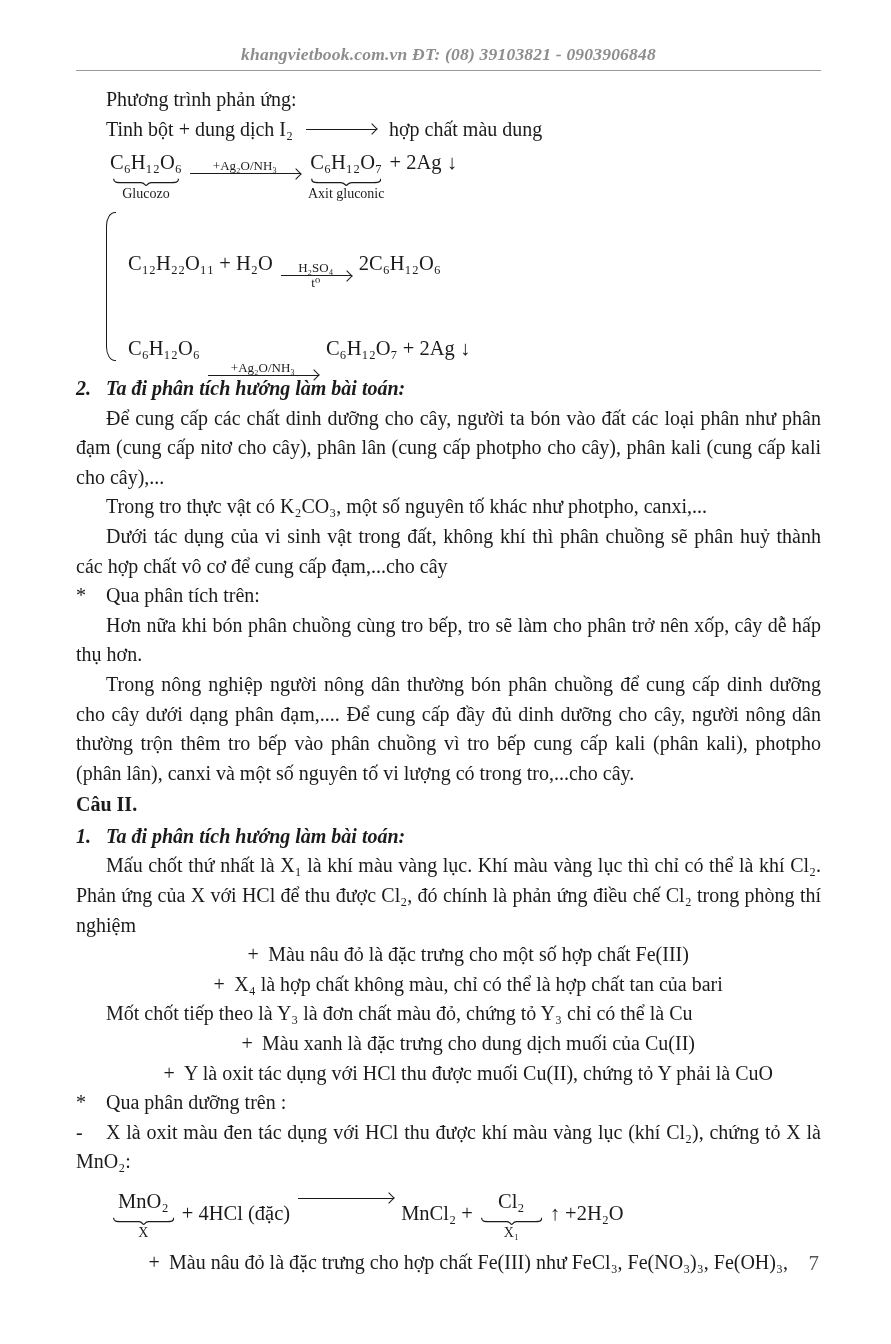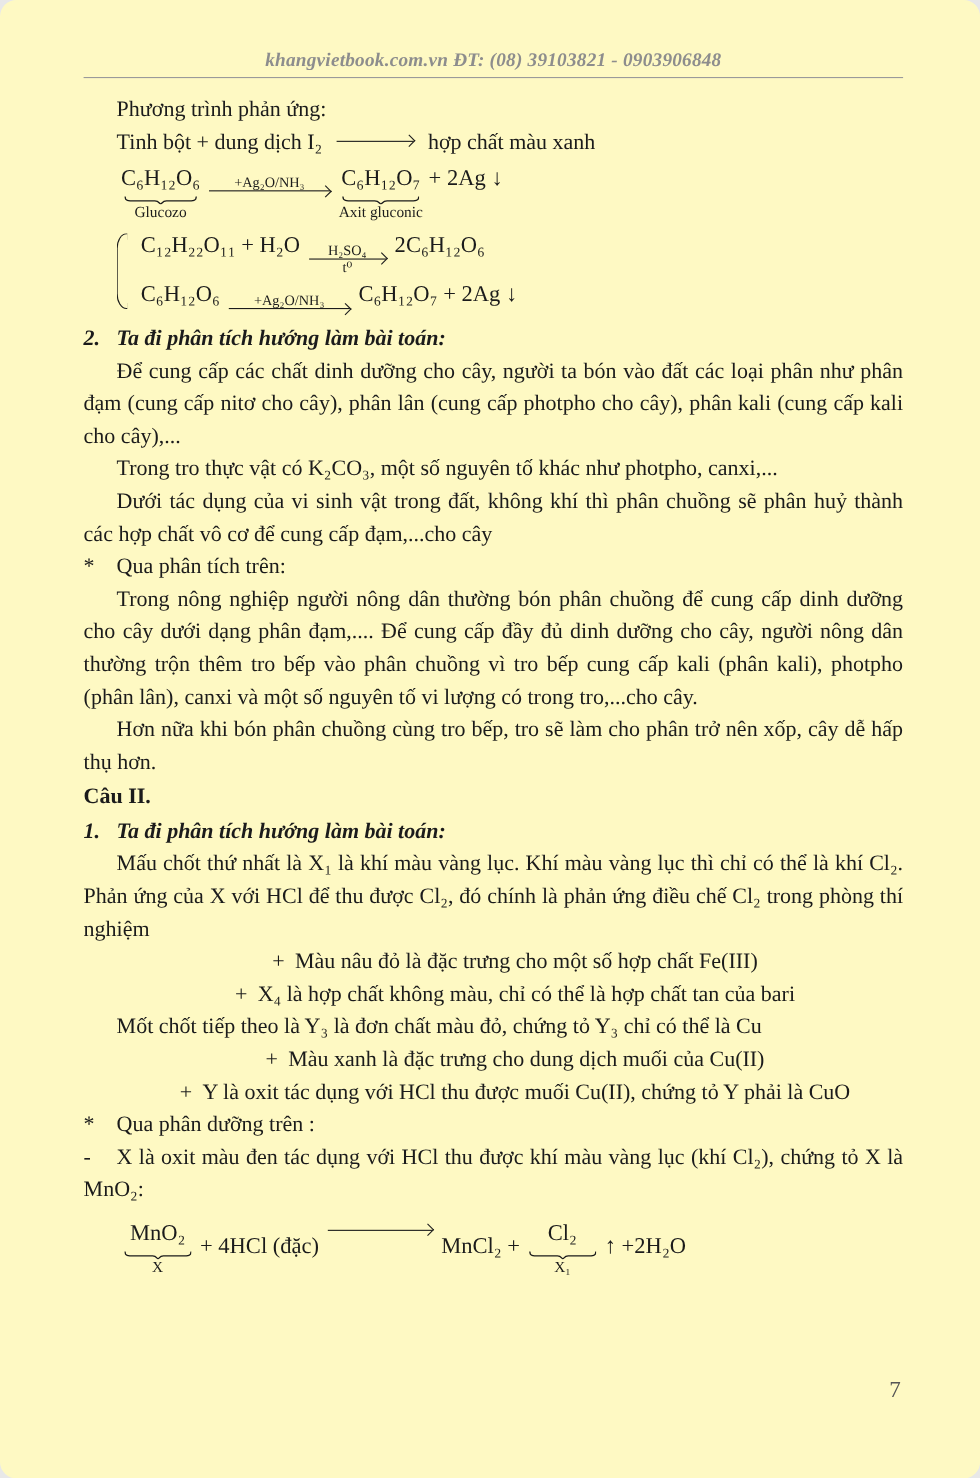--- a/index.html
+++ b/index.html
@@ -1,25 +1,24 @@
 <!DOCTYPE html>
 <html><head>
 <meta charset="utf-8">
 <style>
   html,body { margin:0; padding:0; background:#e8e8e8; }
   .page {
     position:relative;
     width:891px; height:1344px;
-    background:#fef9c3;
+    background:#ffffff;
     font-family:"Liberation Serif","DejaVu Serif",serif;
     color:#1b1b1b;
     box-sizing:border-box;
     padding:44px 70px 0 76px;
     overflow:hidden;
-    border-radius:15px;
   }
   .hdr {
     text-align:center;
     font-style:italic;
     font-weight:bold;
     font-size:17.5px;
     color:#8d8d8d;
     letter-spacing:0.2px;
   }
   .rule { border:none; border-top:1.6px solid #9a9a9a; margin:5px 0 14px 0; }
@@ -62,21 +61,21 @@
   
   .sys { display:flex; margin:8px 0 10px 30px; }
   .sys .brace {
     width:9px; align-self:stretch; margin:3px 0;
     border-left:1.8px solid #1b1b1b;
     border-top:1.8px solid #1b1b1b;
     border-bottom:1.8px solid #1b1b1b;
     border-radius:9px 0 0 9px / 14px 0 0 14px;
   }
   .sys .col { display:flex; flex-direction:column; gap:16px; padding-left:12px; }
-  .sys .eqline { display:flex; align-items:flex-start; font-size:20.5px; white-space:pre; }
+  .sys .eqline { display:flex; align-items:flex-end; font-size:20.5px; white-space:pre;margin-top:40px; }
   .sys .eqline .rxn { top:12px; }
 
   .pageno {
     position:absolute; right:72px; bottom:68px;
     font-size:21px; color:#555555;
   }
 </style>
 </head>
 <body>
 
@@ -87,21 +86,21 @@
 
   <div class="body-txt">
 
     <p class="para">Phương trình phản ứng:</p>
 
     <p class="para">
       <span>Tinh bột + dung dịch I₂</span>
       <span class="rxn w70">
           <span class="shaft"></span>
         </span>
-      <span>hợp chất màu xanh</span>
+      <span>hợp chất màu dung</span>
     </p>
 
     <div class="eqrow m1">
       <span class="ub">
         <span class="seg">C₆H₁₂O₆</span>
         <svg viewBox="0 0 100 12" preserveAspectRatio="none">
             <path d="M1,1 C1,7 5,7 15,7 L42,7 C48,7 48,11 50,11 C52,11 52,7 58,7 L85,7 C95,7 99,7 99,1" fill="none" stroke="#1b1b1b" stroke-width="1.2" vector-effect="non-scaling-stroke"></path>
           </svg>
         <span class="lbl">Glucozo</span>
       </span>
@@ -147,22 +146,22 @@
     </p>
 
     <p class="para">Để cung cấp các chất dinh dưỡng cho cây, người ta bón vào đất các loại phân như phân đạm (cung cấp nitơ cho cây), phân lân (cung cấp photpho cho cây), phân kali (cung cấp kali cho cây),...</p>
     <p class="para">Trong tro thực vật có K₂CO₃, một số nguyên tố khác như photpho, canxi,...</p>
     <p class="para">Dưới tác dụng của vi sinh vật trong đất, không khí thì phân chuồng sẽ phân huỷ thành các hợp chất vô cơ để cung cấp đạm,...cho cây</p>
 
     <p class="mline">
       <span class="mk">*</span><span>Qua phân tích trên:</span>
     </p>
 
+    <p class="para">Hơn nữa khi bón phân chuồng cùng tro bếp, tro sẽ làm cho phân trở nên xốp, cây dễ hấp thụ hơn.</p>
     <p class="para">Trong nông nghiệp người nông dân thường bón phân chuồng để cung cấp dinh dưỡng cho cây dưới dạng phân đạm,.... Để cung cấp đầy đủ dinh dưỡng cho cây, người nông dân thường trộn thêm tro bếp vào phân chuồng vì tro bếp cung cấp kali (phân kali), photpho (phân lân), canxi và một số nguyên tố vi lượng có trong tro,...cho cây.</p>
-    <p class="para">Hơn nữa khi bón phân chuồng cùng tro bếp, tro sẽ làm cho phân trở nên xốp, cây dễ hấp thụ hơn.</p>
 
     <p class="caption-bold">Câu II.</p>
 
     <p class="sect">
       <span class="mk">1.</span><span>Ta đi phân tích hướng làm bài toán:</span>
     </p>
 
     <p class="para">Mấu chốt thứ nhất là X₁ là khí màu vàng lục. Khí màu vàng lục thì chỉ có thể là khí Cl₂. Phản ứng của X với HCl để thu được Cl₂, đó chính là phản ứng điều chế Cl₂ trong phòng thí nghiệm</p>
 
     <p class="plus">
@@ -205,17 +204,20 @@
       <span class="ub">
         <span class="seg">Cl₂</span>
         <svg viewBox="0 0 100 12" preserveAspectRatio="none">
             <path d="M1,1 C1,7 5,7 15,7 L42,7 C48,7 48,11 50,11 C52,11 52,7 58,7 L85,7 C95,7 99,7 99,1" fill="none" stroke="#1b1b1b" stroke-width="1.2" vector-effect="non-scaling-stroke"></path>
           </svg>
         <span class="lbl">X₁</span>
       </span>
       <span class="seg"> ↑ +2H₂O</span>
     </div>
 
+    <p class="plus">
+      <span class="mk">+</span><span>Màu nâu đỏ là đặc trưng cho hợp chất Fe(III) như FeCl₃, Fe(NO₃)₃, Fe(OH)₃,</span>
+    </p>
 
   </div>
 
   <div class="pageno">7</div>
 </div>
 
 </body></html>

